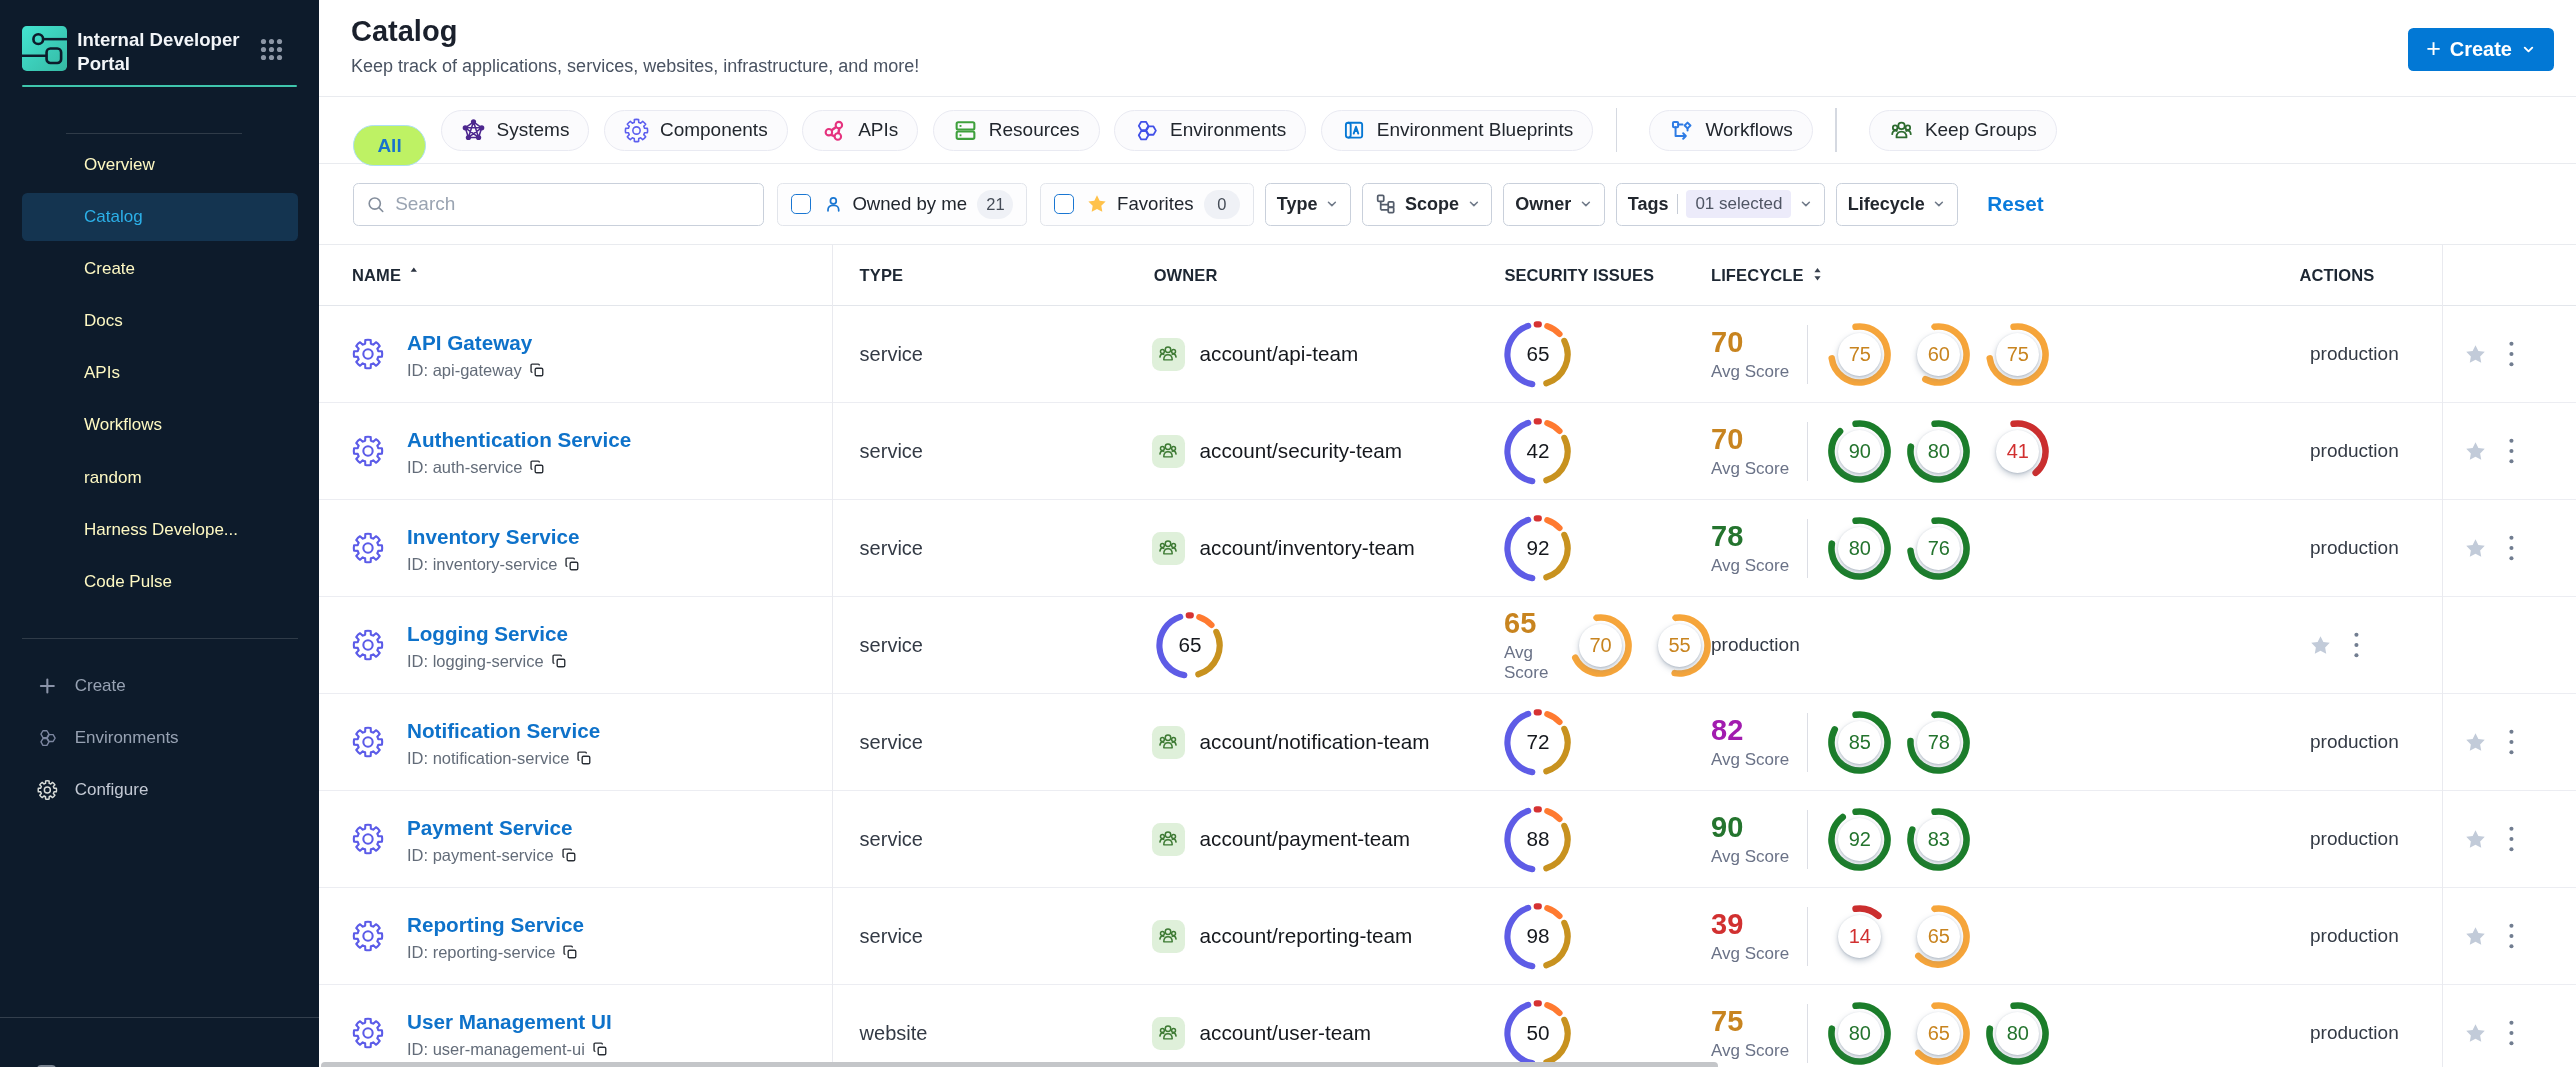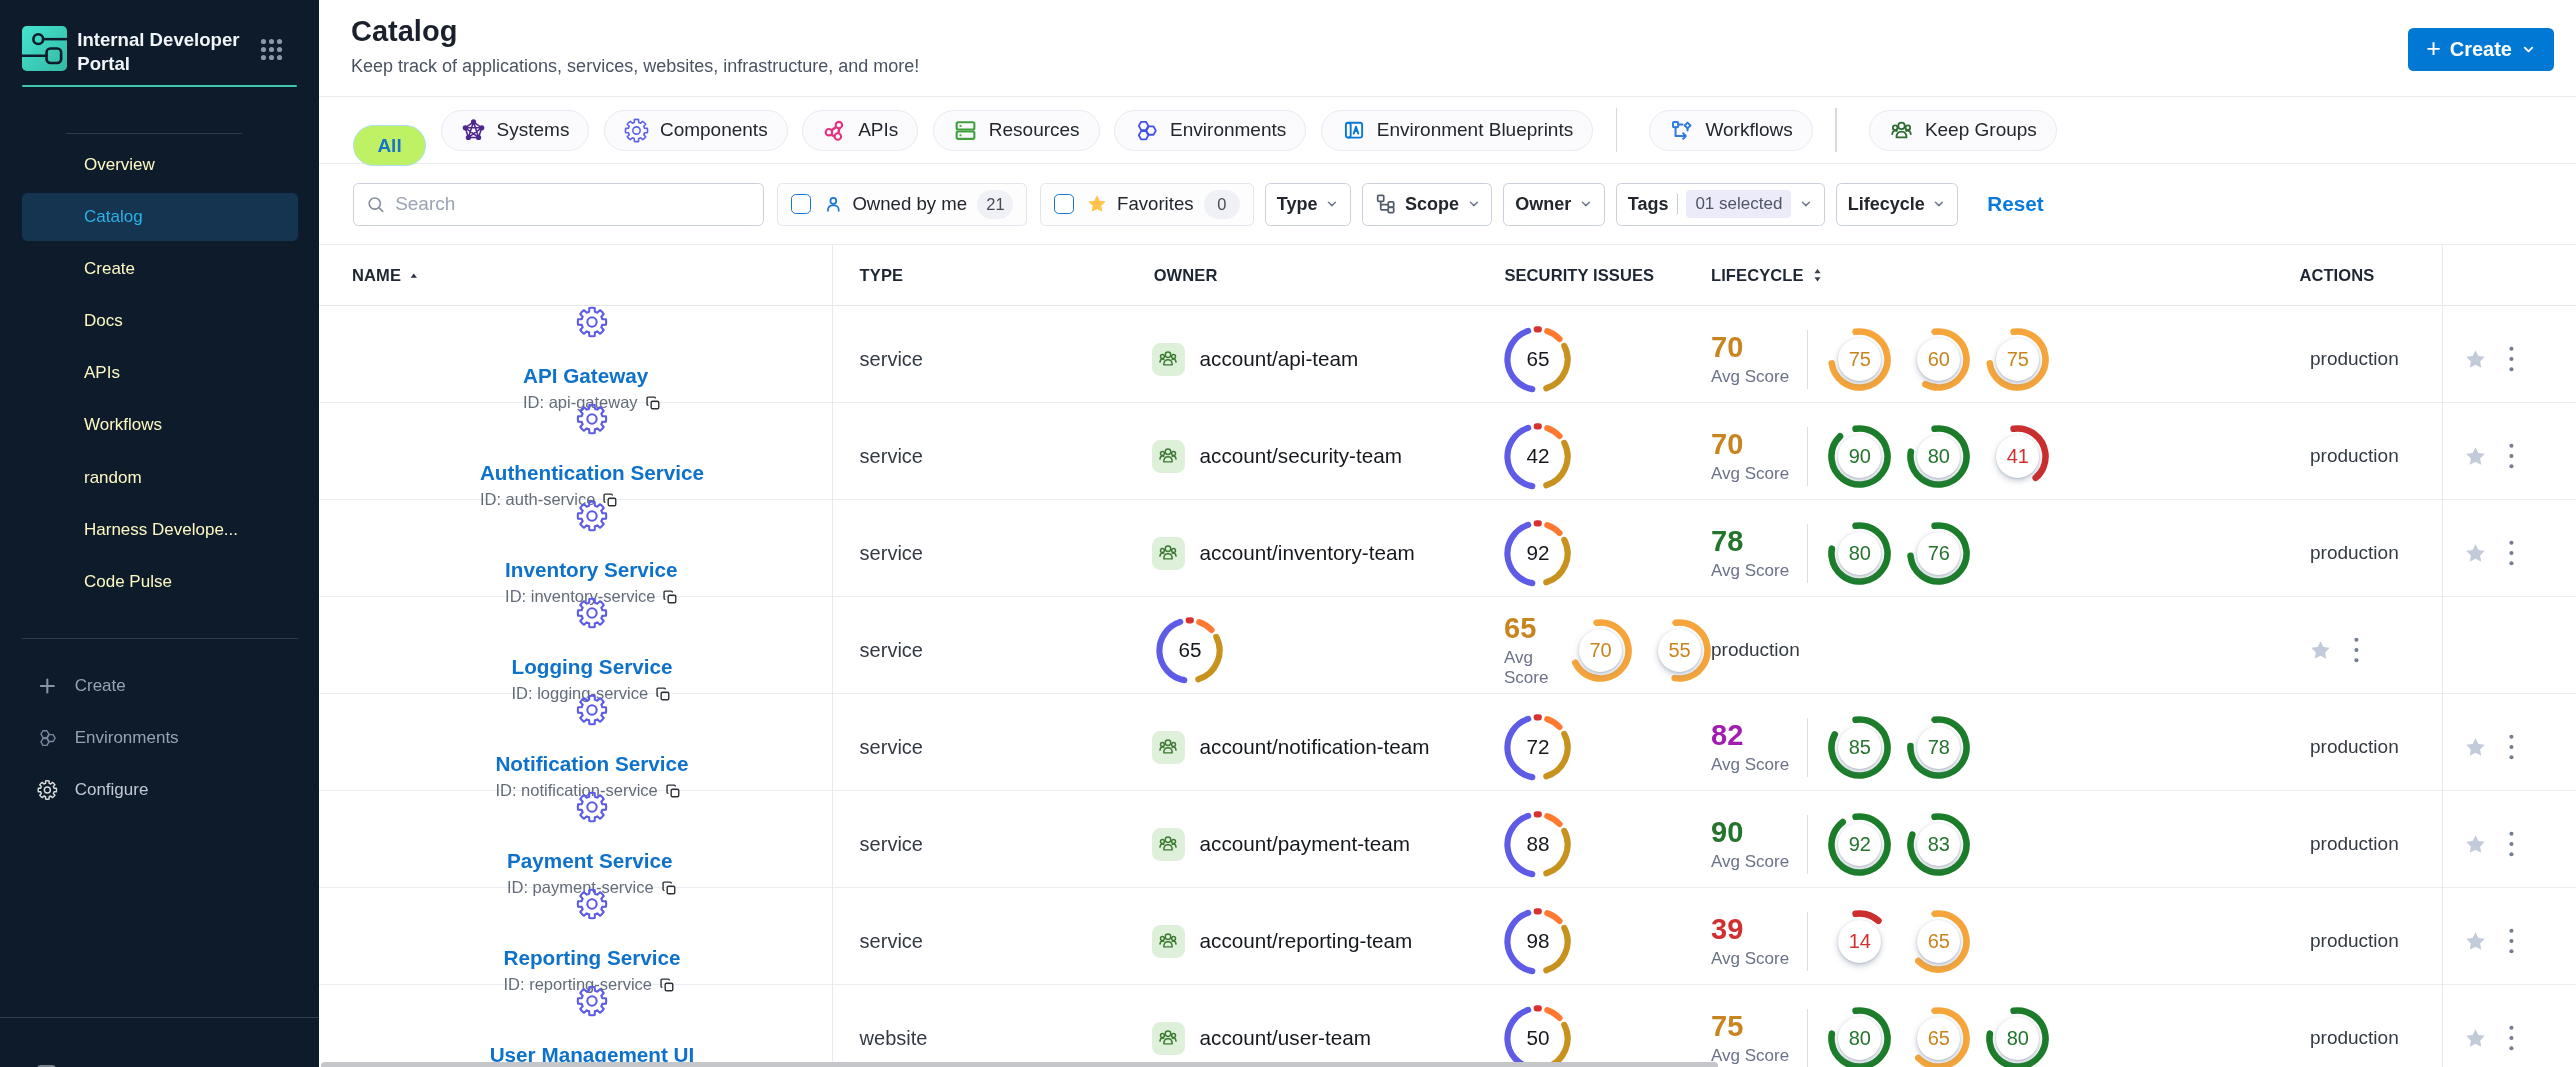--- a/index.html
+++ b/index.html
@@ -61,29 +61,29 @@
   .dropdown .dd-label { font-size:18px; font-weight:600; color:#22272E; }
   .dropdown .dd-icon { margin-right:7.6px; display:flex; }
   .dropdown .chev { margin-left:7.6px; display:flex; }
   .tags-bar { width:1.4px; height:20.7px; background:#C6CCD6; margin:0 8.3px; }
   .tags-badge { background:#ECEBFA; border-radius:4.1px; padding:4.1px 9px; font-size:17px; color:#4F5564; }
   .reset-link { font-size:20.7px; font-weight:700; color:#0A7BDC; margin-left:29px; cursor:pointer; }
 
   
   .grid-cols { display:grid; grid-template-columns:513px 301px 348px 207px 599px 155px 134px; }
   .thead { height:61px; border-bottom:0.7px solid #E3E6EB; align-items:center; }
-  .th { font-size:16.5px; font-weight:700; color:#1D2733; letter-spacing:0.1px; display:flex; align-items:center; }
+  .th { font-size:16.5px; font-weight:700; color:#1D2733; letter-spacing:0.1px; display:flex; align-items:flex-start; }
   .th.c-name { padding-left:33px; } .th.c-type { padding-left:27.6px; } .th.c-owner { padding-left:20.7px; }
   .th.c-sec { padding-left:23.4px; } .th.c-score { padding-left:23px; } .th.c-life { padding-left:23px; } .th.c-act { padding-left:12.4px; }
   .sort-asc { margin-left:8.3px; display:flex; }
   .sort-both { margin-left:8.3px; display:flex; }
 
   .row { height:97px; border-bottom:0.7px solid #ECEDF2; align-items:center; }
   .cell { display:flex; align-items:center; height:100%; }
-  .c1 { padding-left:33px; gap:23px;flex-direction:column; }
+  .c1 { padding-left:33px; gap:23px; }
   .entity-ic { width:32px; height:32px; flex:0 0 auto; }
   .name-block { display:flex; flex-direction:column; justify-content:center; gap:5.5px; margin-top:2.8px; }
   .ent-name { font-size:20.7px; font-weight:700; color:#0E72CA; cursor:pointer; }
   .ent-id { font-size:16.5px; color:#636C79; display:flex; align-items:center; gap:6.9px; }
   .copy-ic { display:flex; cursor:pointer; }
   .c2 { padding-left:27.6px; font-size:20px; color:#333A45; }
   .c3 { padding-left:18.6px; gap:15px; }
   .owner-ic { width:33px; height:33px; border-radius:8.3px; background:#DFF0DA; display:flex; align-items:center; justify-content:center; flex:0 0 auto; }
   .owner-name { font-size:20.7px; color:#15181D; }
   .c4 { padding-left:23.4px; }

